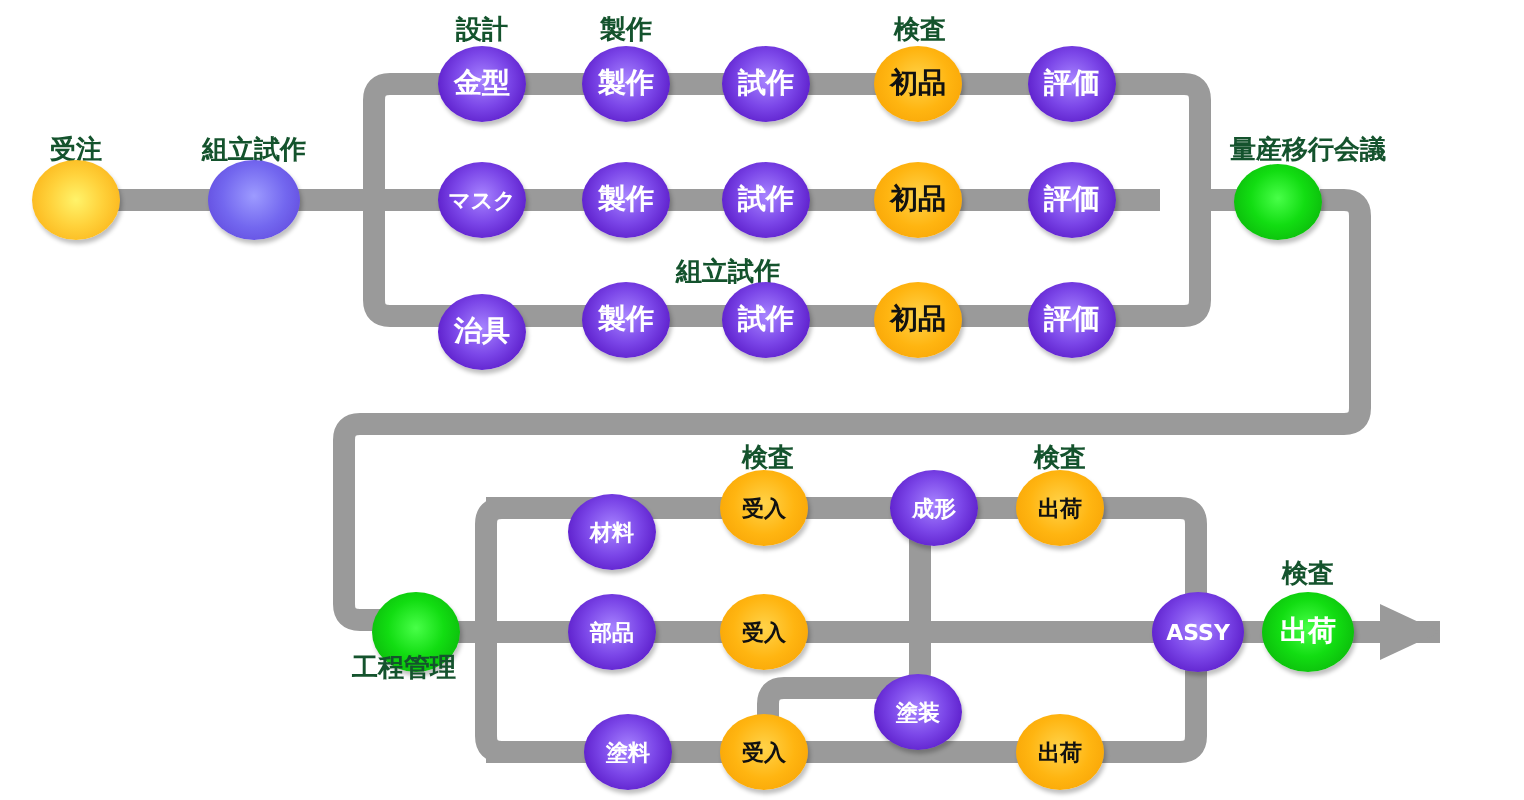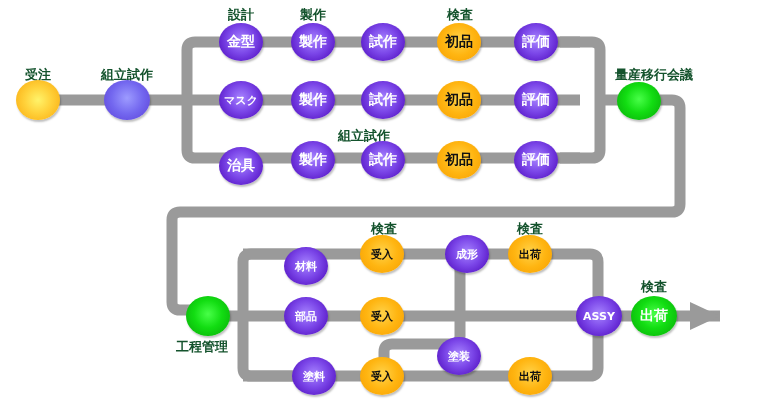--- a/index.html
+++ b/index.html
@@ -74,21 +74,21 @@
 <div class="node purple" style="left:291px;top:141px;width:44px;height:38px">製作</div>
 <div class="lbl" style="left:364px;top:127px">組立試作</div>
 <div class="node purple" style="left:361px;top:141px;width:44px;height:38px">試作</div>
 <div class="node orange" style="left:437px;top:141px;width:44px;height:38px">初品</div>
 <div class="node purple" style="left:514px;top:141px;width:44px;height:38px">評価</div>
 
 <div class="lbl" style="left:654px;top:66px">量産移行会議</div>
 <div class="node green" style="left:617px;top:82px;width:44px;height:38px"></div>
 
 <div class="node green" style="left:186px;top:296px;width:44px;height:40px"></div>
-<div class="lbl" style="left:202px;top:338px">工程管理</div>
+<div class="lbl" style="left:202px;top:325px">工程管理</div>
 
 <div class="node purple small" style="left:284px;top:247px;width:44px;height:38px">材料</div>
 <div class="lbl" style="left:384px;top:220px">検査</div>
 <div class="node orange small" style="left:360px;top:235px;width:44px;height:38px">受入</div>
 <div class="node purple small" style="left:445px;top:235px;width:44px;height:38px">成形</div>
 <div class="lbl" style="left:530px;top:220px">検査</div>
 <div class="node orange small" style="left:508px;top:235px;width:44px;height:38px">出荷</div>
 
 <div class="node purple small" style="left:284px;top:297px;width:44px;height:38px">部品</div>
 <div class="node orange small" style="left:360px;top:297px;width:44px;height:38px">受入</div>

